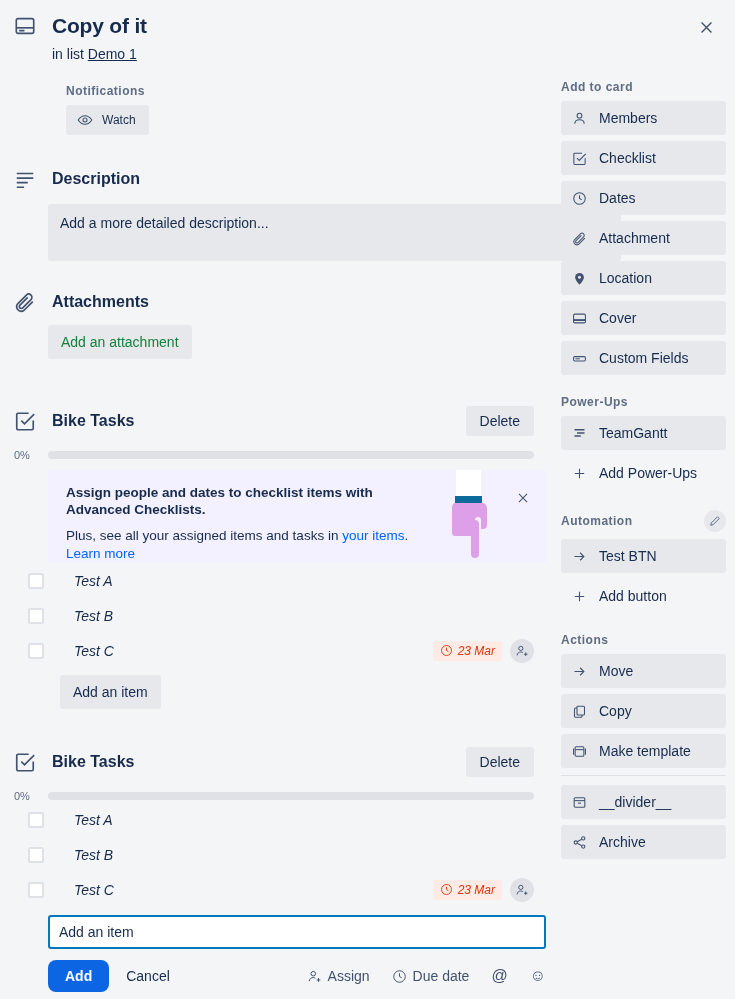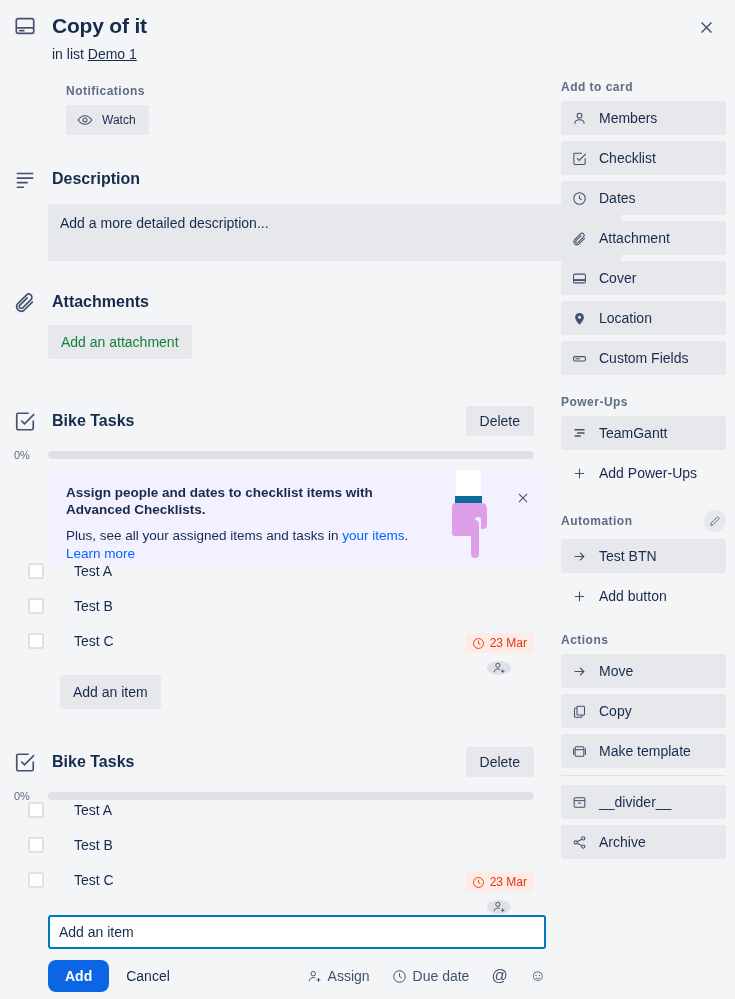--- a/index.html
+++ b/index.html
@@ -73,27 +73,27 @@
   .cl-delete {
     margin-left: auto; background: #e6e8ec; border: none; border-radius: 3px;
     padding: 7px 14px; font-size: 14px; color: #172b4d;
     font-family: inherit; cursor: pointer;
   }
   .cl-progress { display: flex; align-items: center; margin-top: 13px; }
   .cl-pct { font-size: 11px; color: #5e6c84; width: 34px; flex: 0 0 34px; }
   .cl-bar { flex: 1; height: 8px; background: #dfe1e6; border-radius: 4px; overflow: hidden; }
   .cl-bar-fill { height: 100%; background: #5aac44; border-radius: 4px; }
 
-  .cl-item { display: flex; height: 35px; padding-left: 0px; }
+  .cl-item { display: flex; align-items: center; height: 35px; padding-left: 0px; font-style: italic; }
   .cl-check {
     width: 16px; height: 16px; flex: 0 0 16px; margin-left: 14px;
     border: 2px solid #dfe1e6; border-radius: 2px; background: #fff; cursor: pointer;
   }
   .cl-text { font-size: 14px; margin-left: 30px; color: #172b4d; }
-  .cl-right { margin-left: auto; display: flex; align-items: center; gap: 8px; flex-direction: column; }
+  .cl-right { margin-left: auto; display: flex; align-items: center; gap: 8px; }
   .due-badge {
     display: inline-flex; align-items: center; gap: 5px;
     background: #ffebe6; color: #de350b; border-radius: 3px;
     padding: 3px 7px; font-size: 12px; cursor: pointer;
   }
   .due-badge svg { width: 13px; height: 13px; stroke: #de350b; fill: none; stroke-width: 1.7; }
   .member-btn {
     width: 24px; height: 24px; border-radius: 50%; background: #dfe1e6;
     display: flex; align-items: center; justify-content: center;
     border: none; cursor: pointer;
@@ -410,31 +410,31 @@
         <span>Dates</span>
       </button>
       <button class="sb-btn">
         <svg viewBox="0 0 24 24">
             <path d="M20.5 11.5 L11 21 a5 5 0 0 1-7-7 L13.5 4.5 a3.5 3.5 0 0 1 5 5 L9.5 18.5 a2 2 0 0 1-3-3 L15 7"></path>
           </svg>
         <span>Attachment</span>
       </button>
       <button class="sb-btn">
         <svg viewBox="0 0 24 24">
+            <path d="M12 22s7-7 7-12a7 7 0 1 0-14 0c0 5 7 12 7 12z" fill="#42526e" stroke="none"></path>
+            <circle cx="12" cy="10" r="2.4" fill="#e6e8ec" stroke="none"></circle>
+          </svg>
+        <span>Location</span>
+      </button>
+      <button class="sb-btn">
+        <svg viewBox="0 0 24 24">
             <rect x="2.5" y="5" width="19" height="14" rx="2"></rect>
             <path d="M2.5 14.5H21.5" stroke-width="3"></path>
           </svg>
         <span>Cover</span>
-      </button>
-      <button class="sb-btn">
-        <svg viewBox="0 0 24 24">
-            <path d="M12 22s7-7 7-12a7 7 0 1 0-14 0c0 5 7 12 7 12z" fill="#42526e" stroke="none"></path>
-            <circle cx="12" cy="10" r="2.4" fill="#e6e8ec" stroke="none"></circle>
-          </svg>
-        <span>Location</span>
       </button>
       <button class="sb-btn">
         <svg viewBox="0 0 24 24">
             <rect x="2.5" y="9" width="19" height="7" rx="2"></rect>
             <path d="M5.5 12.5h7"></path>
           </svg>
         <span>Custom Fields</span>
       </button>
     </div>
 

